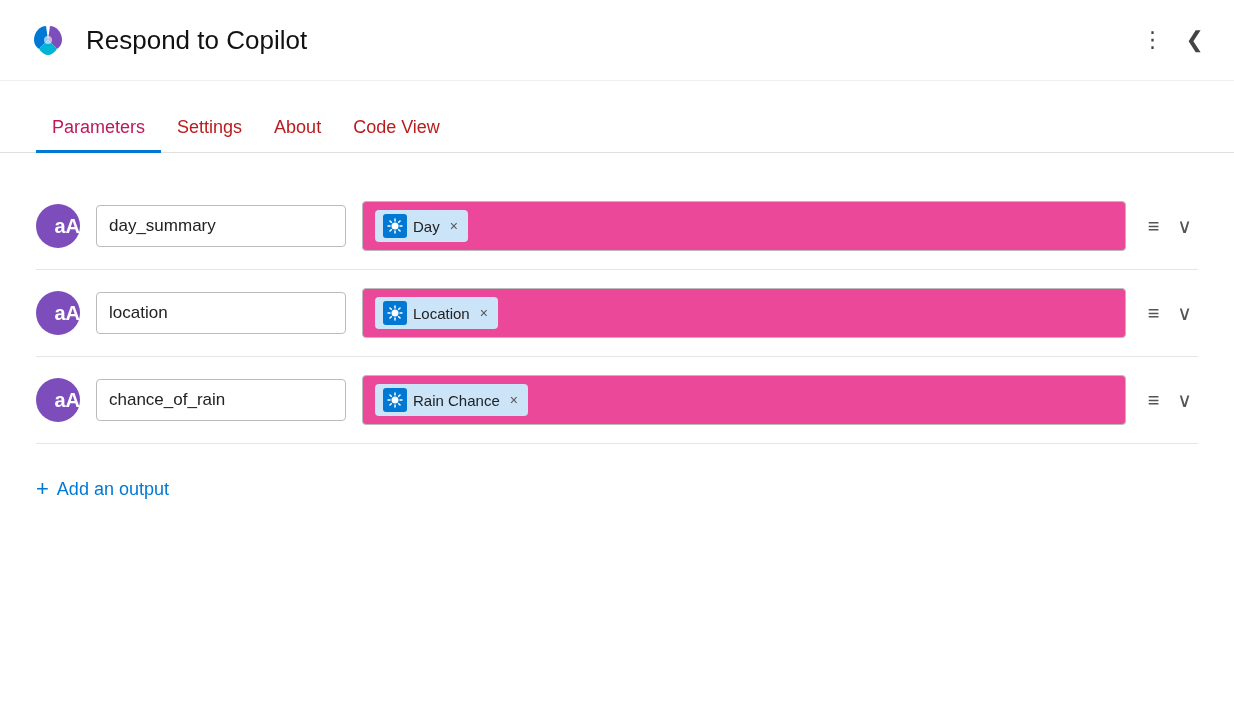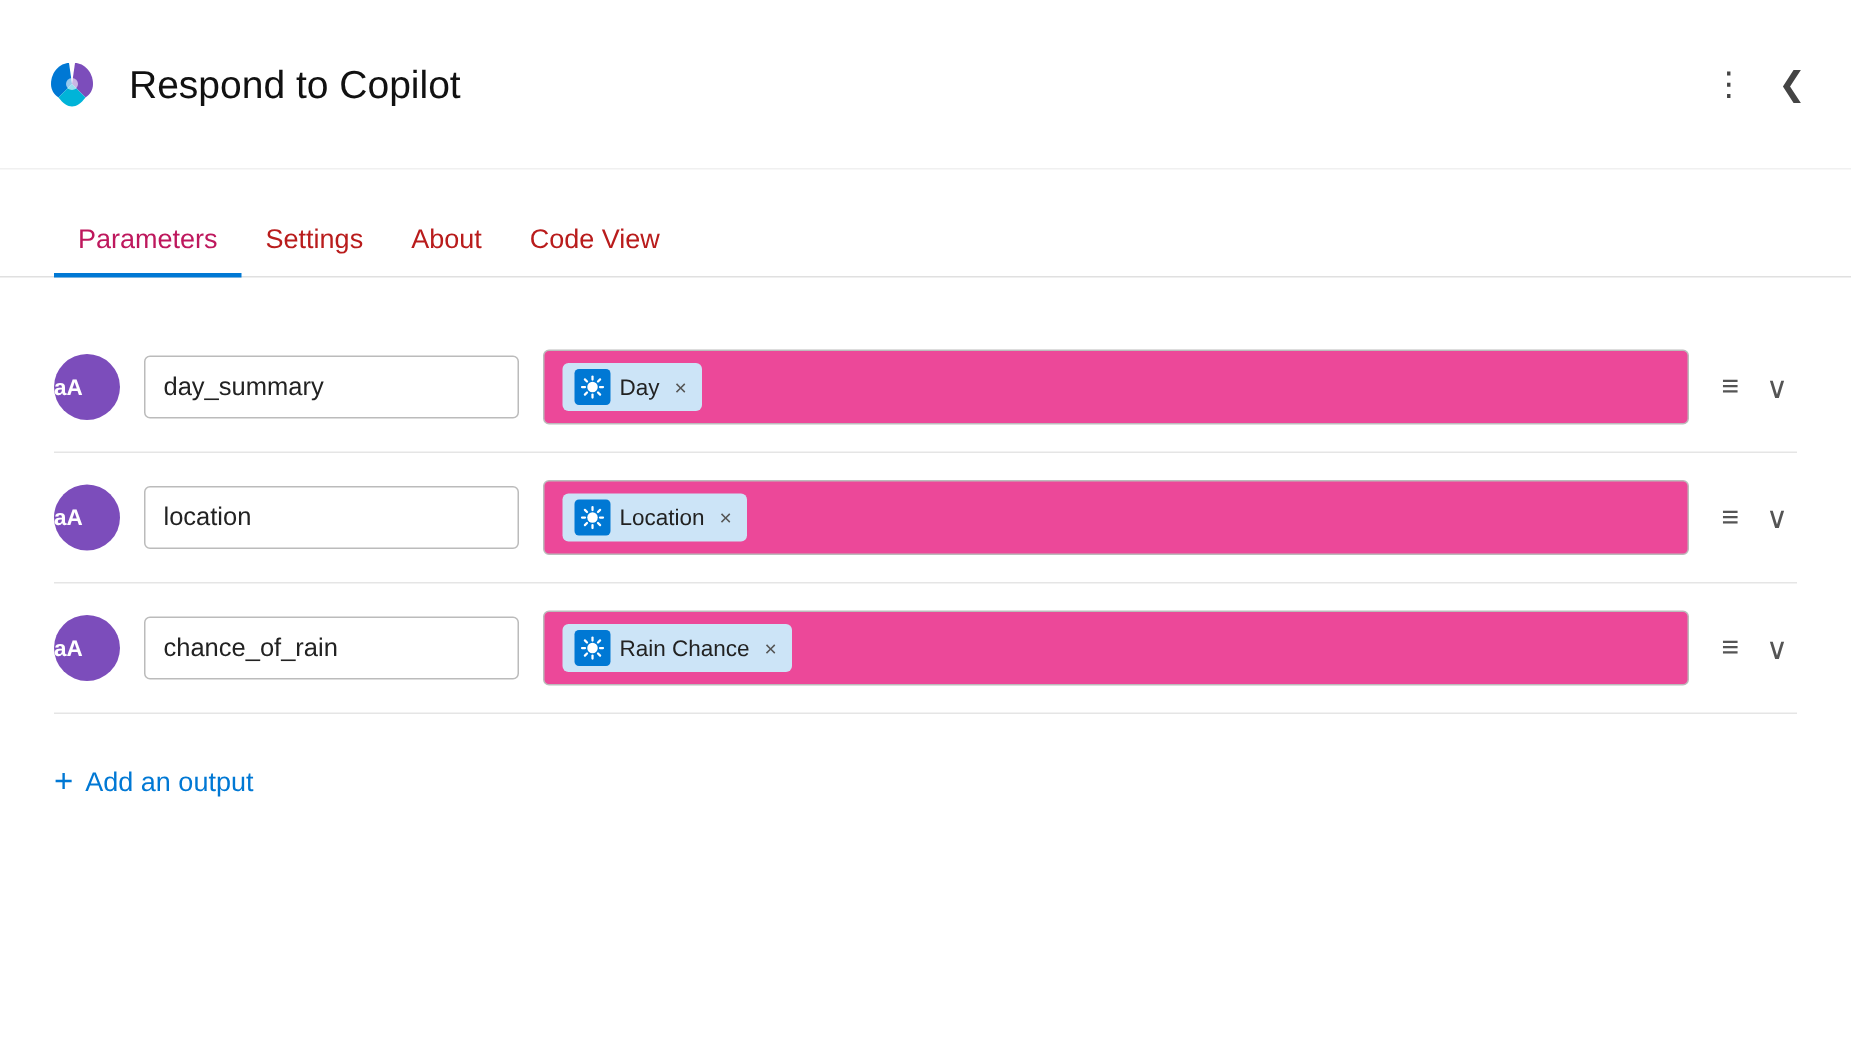--- a/index.html
+++ b/index.html
@@ -10,21 +10,21 @@
       width: 1234px;
       min-height: 708px;
       overflow: hidden;
     }
 
     
     .header {
       display: flex;
       align-items: center;
       justify-content: space-between;
-      padding: 32px 24px;
+      padding: 16px 24px;
       border-bottom: 1px solid #f0f0f0;
     }
     .header-left {
       display: flex;
       align-items: center;
       gap: 14px;
     }
     .logo {
       width: 48px;
       height: 48px;
@@ -93,22 +93,22 @@
     }
 
     .avatar {
       width: 44px;
       height: 44px;
       border-radius: 50%;
       background: #7c4dbb;
       color: #fff;
       display: flex;
       align-items: center;
-      justify-content: flex-start;
-      font-size: 15px;
+      justify-content: flex-end;
+      font-size: 20px;
       font-weight: 600;
       flex-shrink: 0;
     }
 
     .param-name-box {
       width: 250px;
       border: 1.5px solid #bbb;
       border-radius: 4px;
       padding: 10px 12px;
       font-size: 17px;

